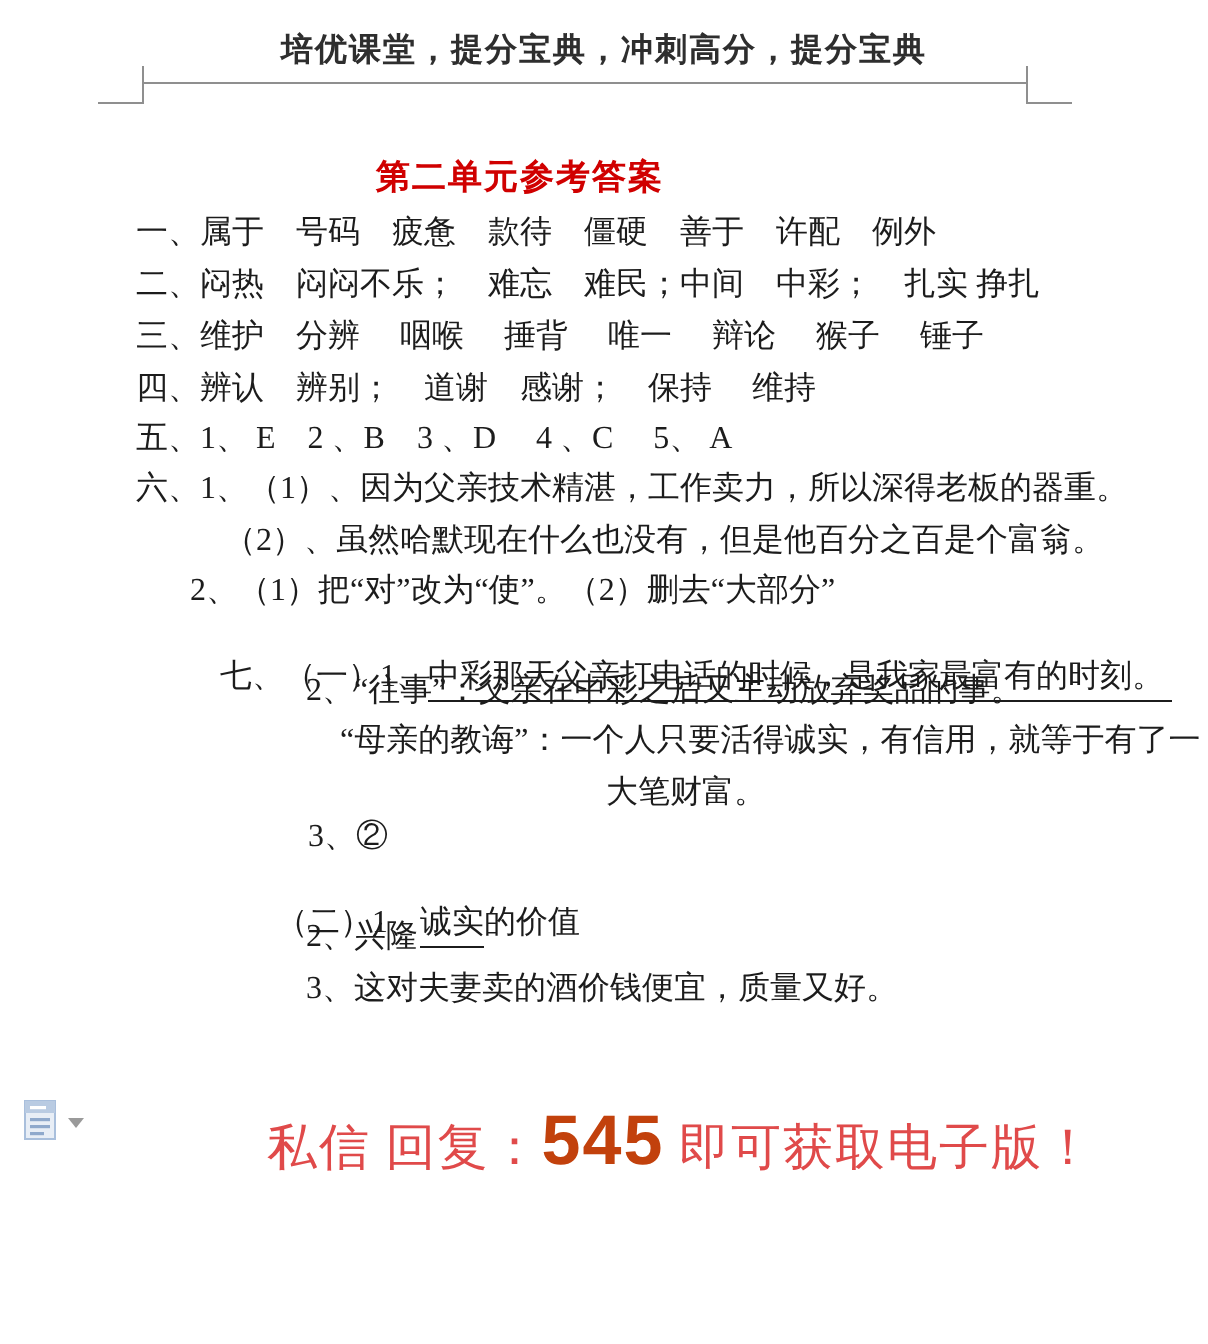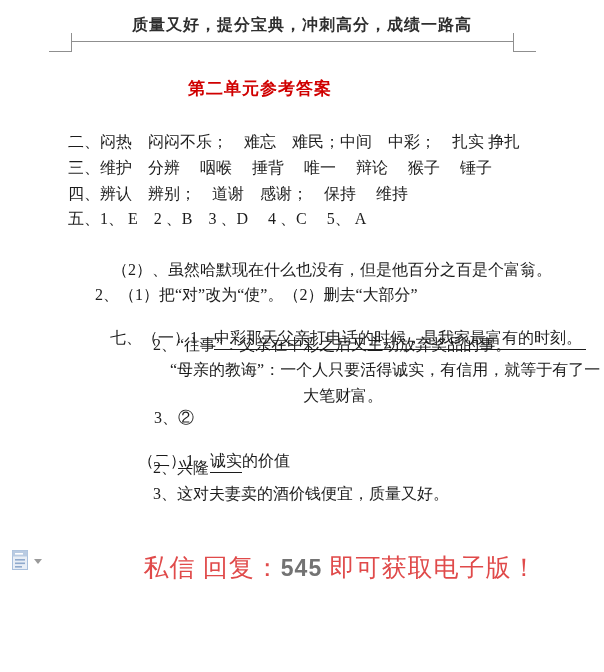--- a/index.html
+++ b/index.html
@@ -46,49 +46,51 @@
   .r15 { top:458px; left:153px; }
   .r16 { top:484px; left:153px; }
   
   .promo {
     position:absolute; top:523px; left:0; width:604px; box-sizing:border-box;
     padding-left:48px; text-align:center; color:#e04a4a; font-size:25px;
     letter-spacing:1px; white-space:pre;
   }
   .promo .code {
     font-family:"Liberation Sans","DejaVu Sans",sans-serif;
-    font-weight:bold; font-size:23px; color:#737373;
+    font-weight:bold; font-size:35px; color:#c2410c;
   }
   
   .paste-btn { position:absolute; left:11px; top:549px; width:34px; height:24px; }
   .paste-btn svg { position:absolute; left:0; top:0; }
   .paste-arrow {
     position:absolute; left:23px; top:10px; width:0; height:0;
     border-left:4px solid transparent; border-right:4px solid transparent;
     border-top:5px solid #9a9a9a;
   }
 </style>
 </head>
 <body>
 
 <div class="page">
 
-  <div class="hdr-slogan">质量又好，提分宝典，冲刺高分，成绩一路高</div>
+  <div class="hdr-slogan">培优课堂，提分宝典，冲刺高分，提分宝典</div>
   <div class="hmark hl-main"></div>
   <div class="hmark hl-lv"></div>
   <div class="hmark hl-lh"></div>
   <div class="hmark hl-rv"></div>
   <div class="hmark hl-rh"></div>
 
   <div class="doc-title">第二单元参考答案</div>
 
+  <div class="ln r1">一、属于　号码　疲惫　款待　僵硬　善于　许配　例外</div>
   <div class="ln r2">二、闷热　闷闷不乐；　难忘　难民；中间　中彩；　扎实 挣扎</div>
   <div class="ln r3">三、维护　分辨　 咽喉　 捶背　 唯一　 辩论　 猴子　 锤子</div>
   <div class="ln r4">四、辨认　辨别；　道谢　感谢；　保持　 维持</div>
   <div class="ln r5">五、1、 E　2 、B　3 、D　 4 、C　 5、 A</div>
+  <div class="ln r6">六、1、（1）、因为父亲技术精湛，工作卖力，所以深得老板的器重。</div>
   <div class="ln r7">（2）、虽然哈默现在什么也没有，但是他百分之百是个富翁。</div>
   <div class="ln r8">2、（1）把“对”改为“使”。（2）删去“大部分”</div>
   <div class="ln r9">
     <span>七、（一）1、</span><span class="u">中彩那天父亲打电话的时候，是我家最富有的时刻。 </span>
   </div>
   <div class="ln r10">2、“往事”：父亲在中彩之后又主动放弃奖品的事。</div>
   <div class="ln r11">“母亲的教诲”：一个人只要活得诚实，有信用，就等于有了一</div>
   <div class="ln r12">大笔财富。</div>
   <div class="ln r13">3、②</div>
   <div class="ln r14">

